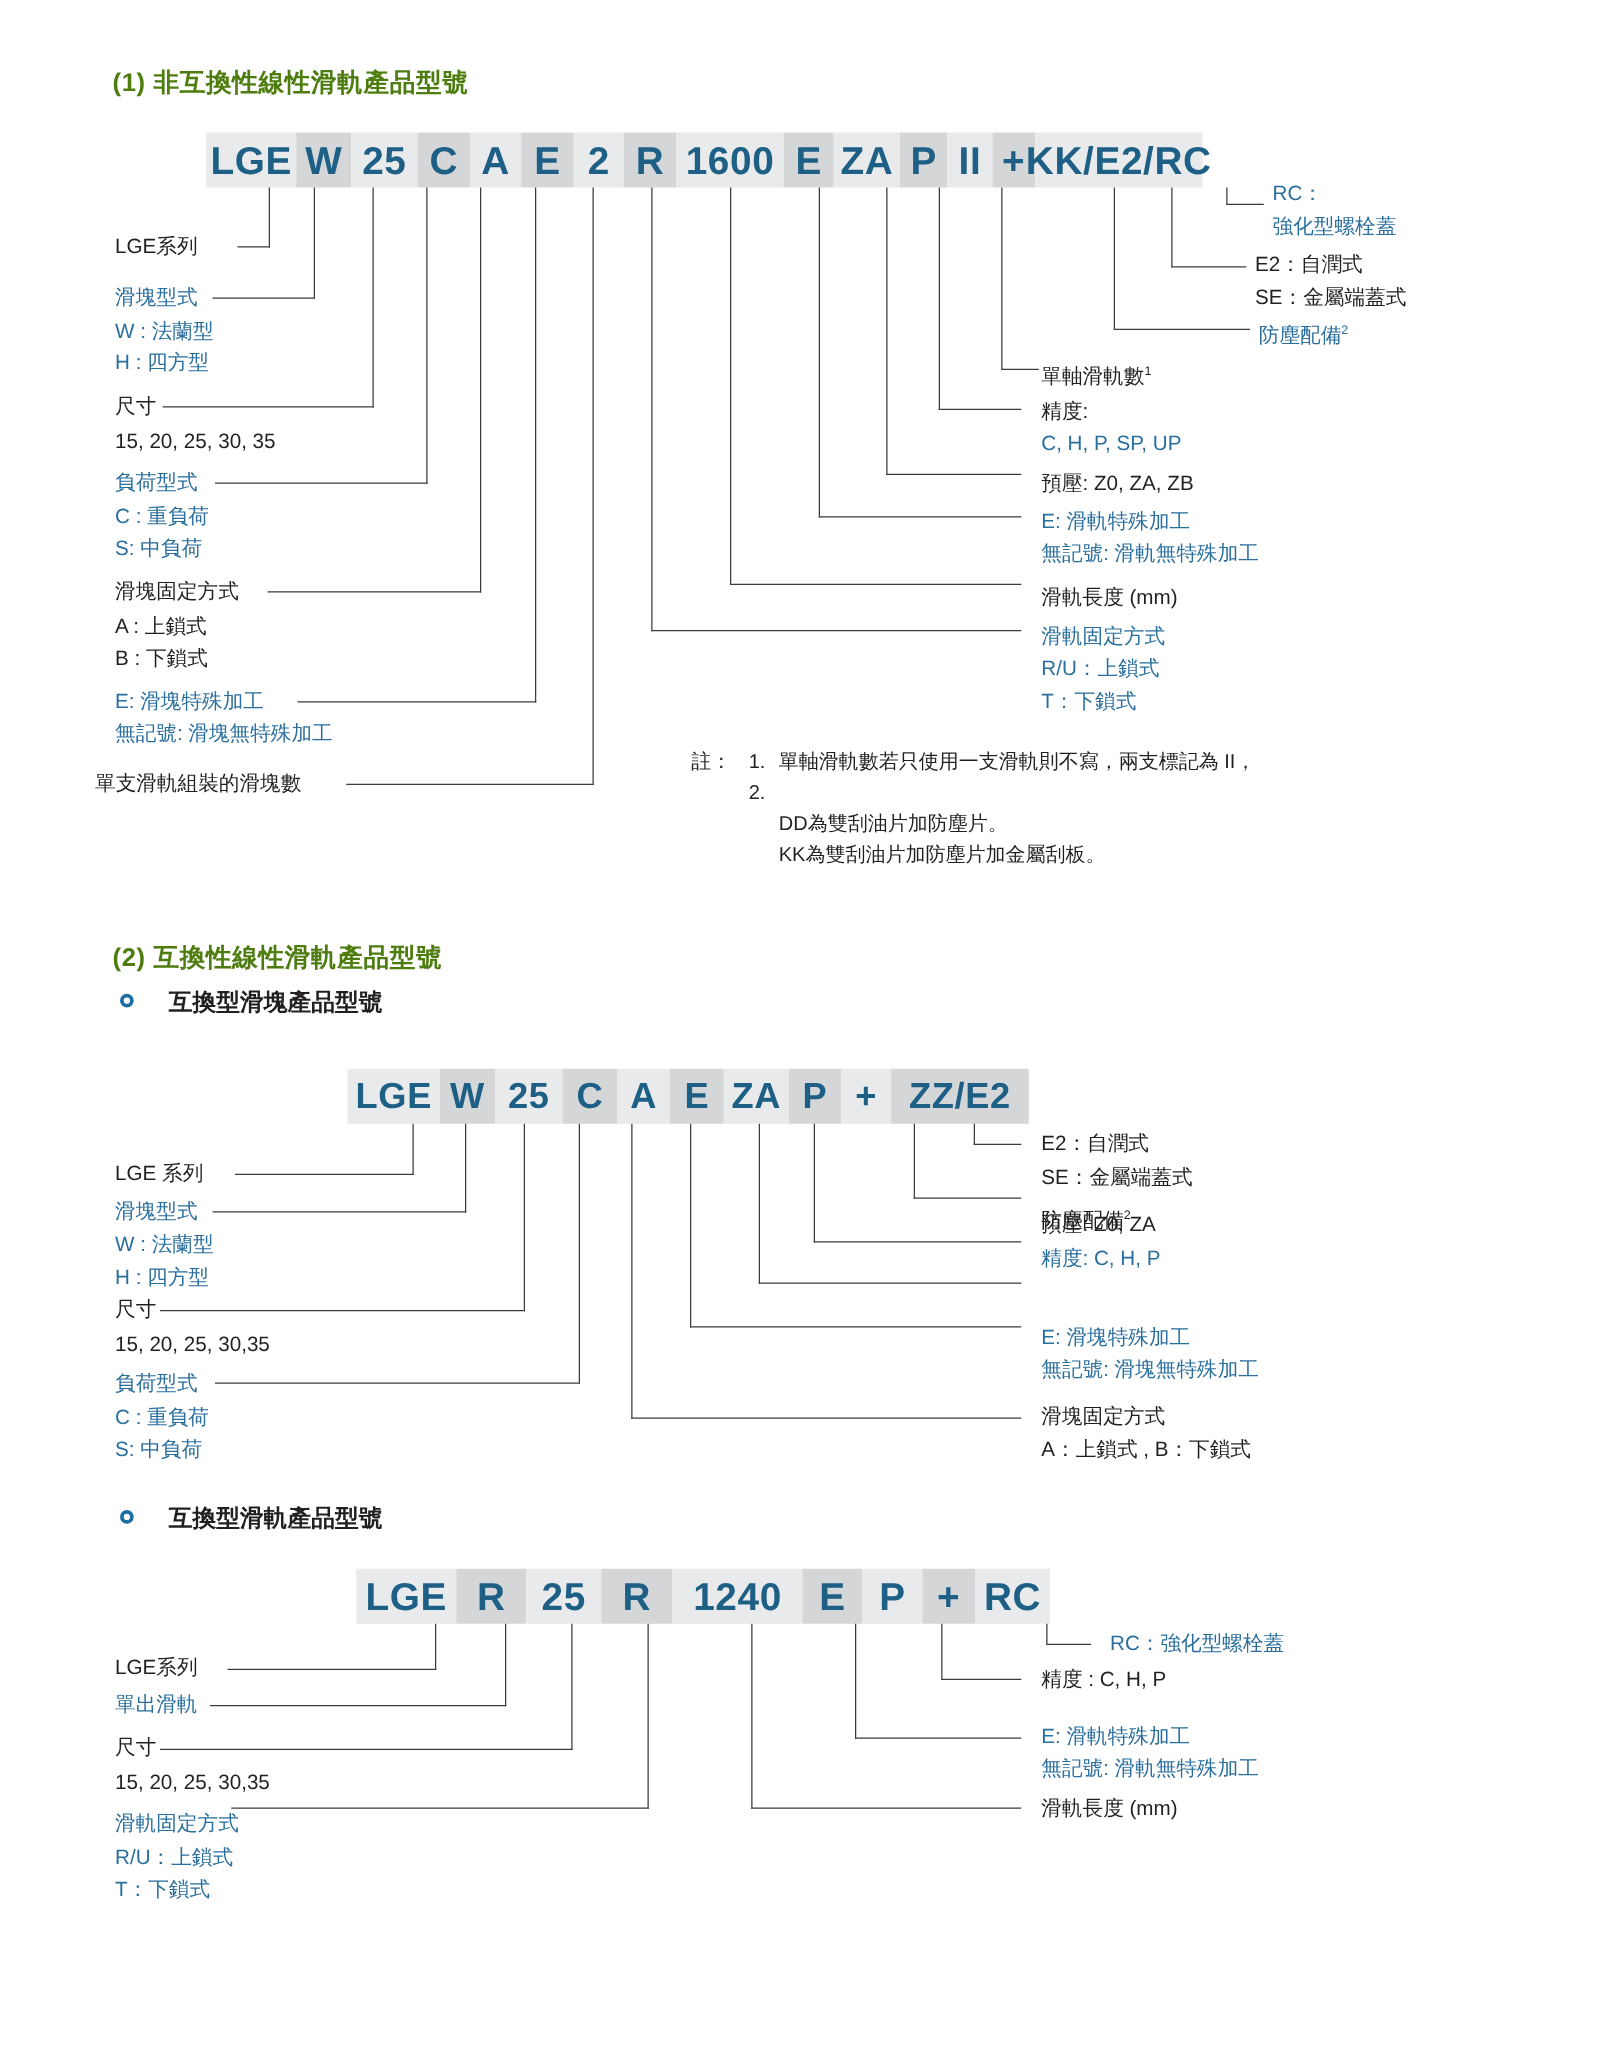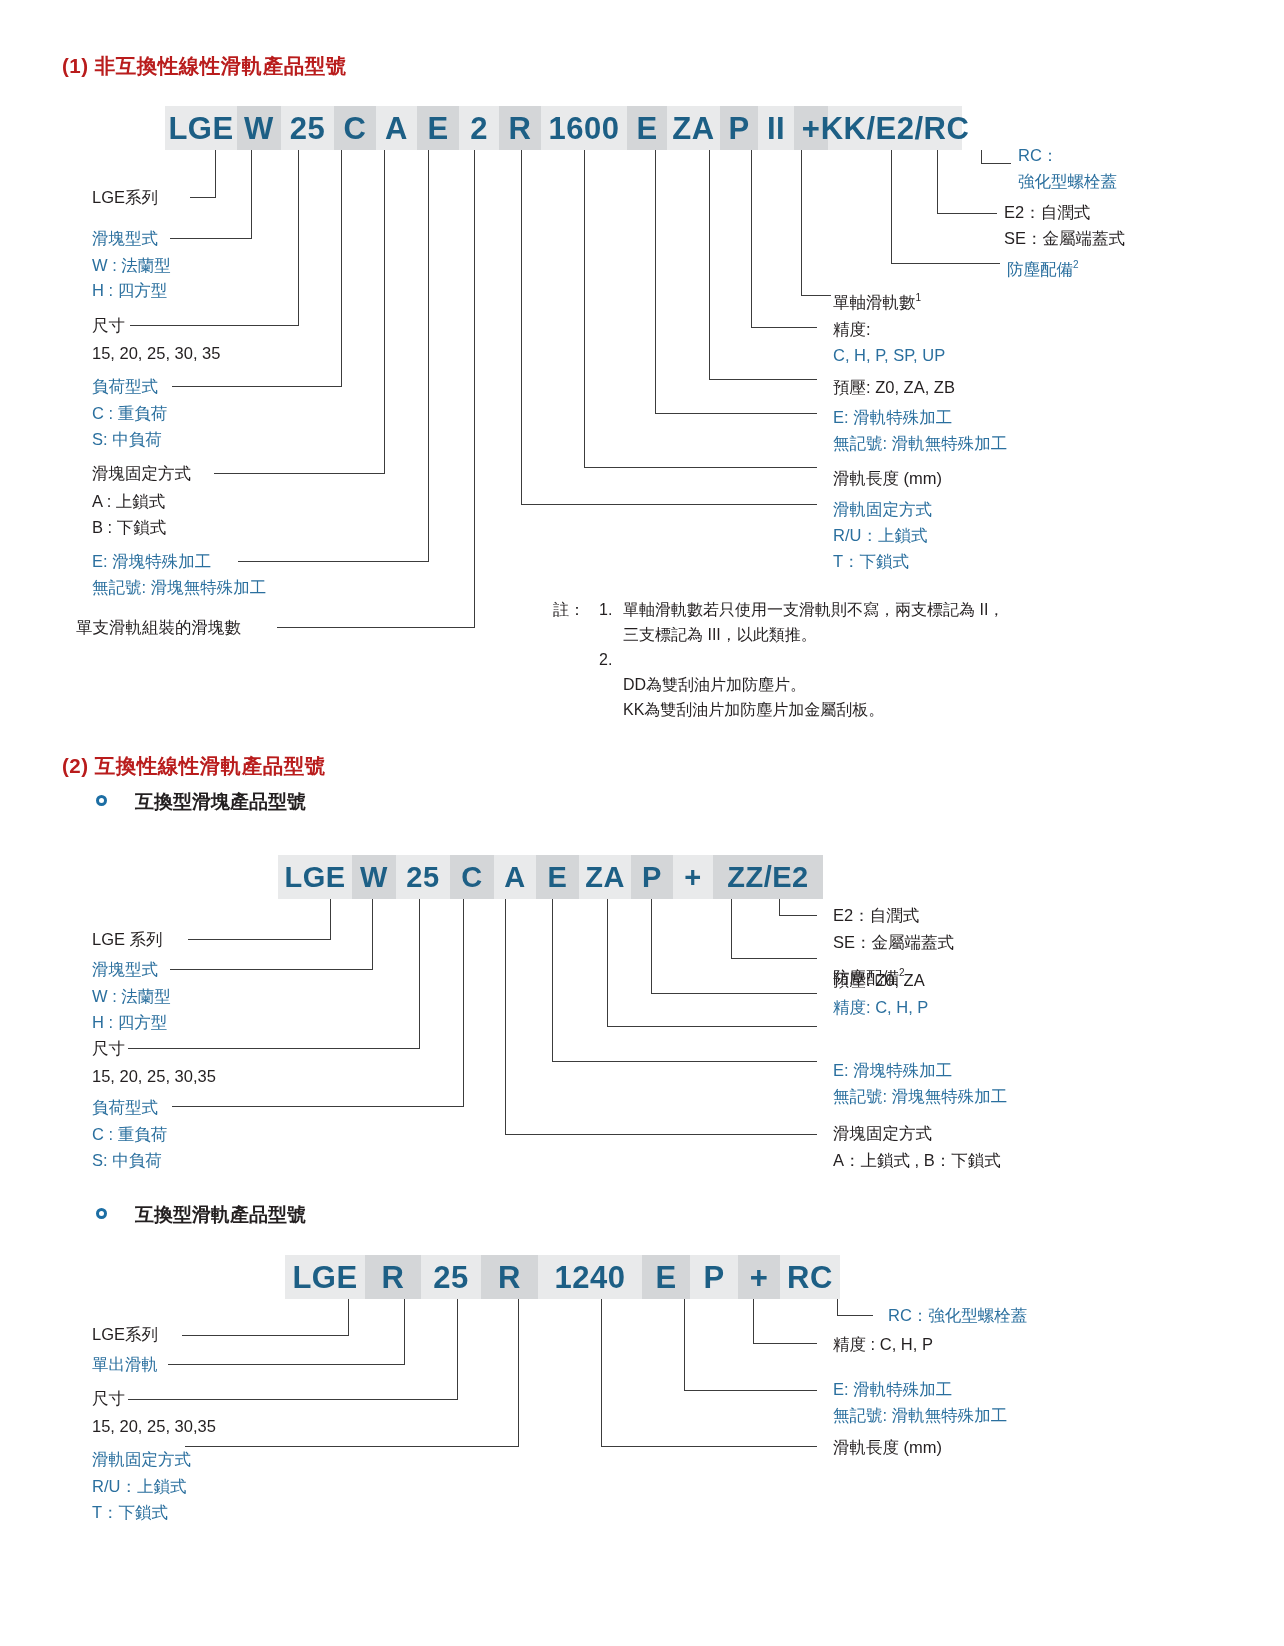--- a/index.html
+++ b/index.html
@@ -5,22 +5,22 @@
   html,body{margin:0;padding:0;}
   body{
     width:1284px;height:1646px;background:#ffffff;
     font-family:"Liberation Sans","DejaVu Sans",sans-serif;
     color:#231f20;position:relative;overflow:hidden;
   }
   .page{position:relative;width:1284px;height:1646px;}
 
   
   .sec-title{
-    position:absolute;font-size:20.5px;font-weight:600;color:#b91c1c;
-    letter-spacing:.5px;white-space:nowrap;
+    position:absolute;font-size:20.5px;font-weight:600;color:#4d7c0f;
+    letter-spacing:.5px;white-space:nowrap;margin-left:28px;
   }
   .bullet-head{
     position:absolute;font-size:19px;font-weight:600;color:#231f20;
     white-space:nowrap;
   }
   .bullet-dot{
     position:absolute;width:11px;height:11px;border-radius:50%;
     border:3px solid #1c6ea4;background:#ffffff;box-sizing:border-box;
   }
 
@@ -160,25 +160,20 @@
   <div class="lab blue" style="left:833px;top:549px;">T：下鎖式</div>
 
   <div class="note" id="note1" style="left:553px;top:597px;">
       <div class="nrow">
         <span class="nlab">註：</span>
         <span class="nnum">1.</span>
         <span class="ntxt">單軸滑軌數若只使用一支滑軌則不寫，兩支標記為 II，</span>
       </div>
       <div class="nrow">
         <span class="nlab"></span>
-        <span class="nnum"></span>
-        <span class="ntxt">三支標記為 III，以此類推。</span>
-      </div>
-      <div class="nrow">
-        <span class="nlab"></span>
         <span class="nnum">2.</span>
       </div>
       <div class="nrow">
         <span class="nlab"></span>
         <span class="nnum"></span>
         <span class="ntxt">DD為雙刮油片加防塵片。</span>
       </div>
       <div class="nrow">
         <span class="nlab"></span>
         <span class="nnum"></span>

